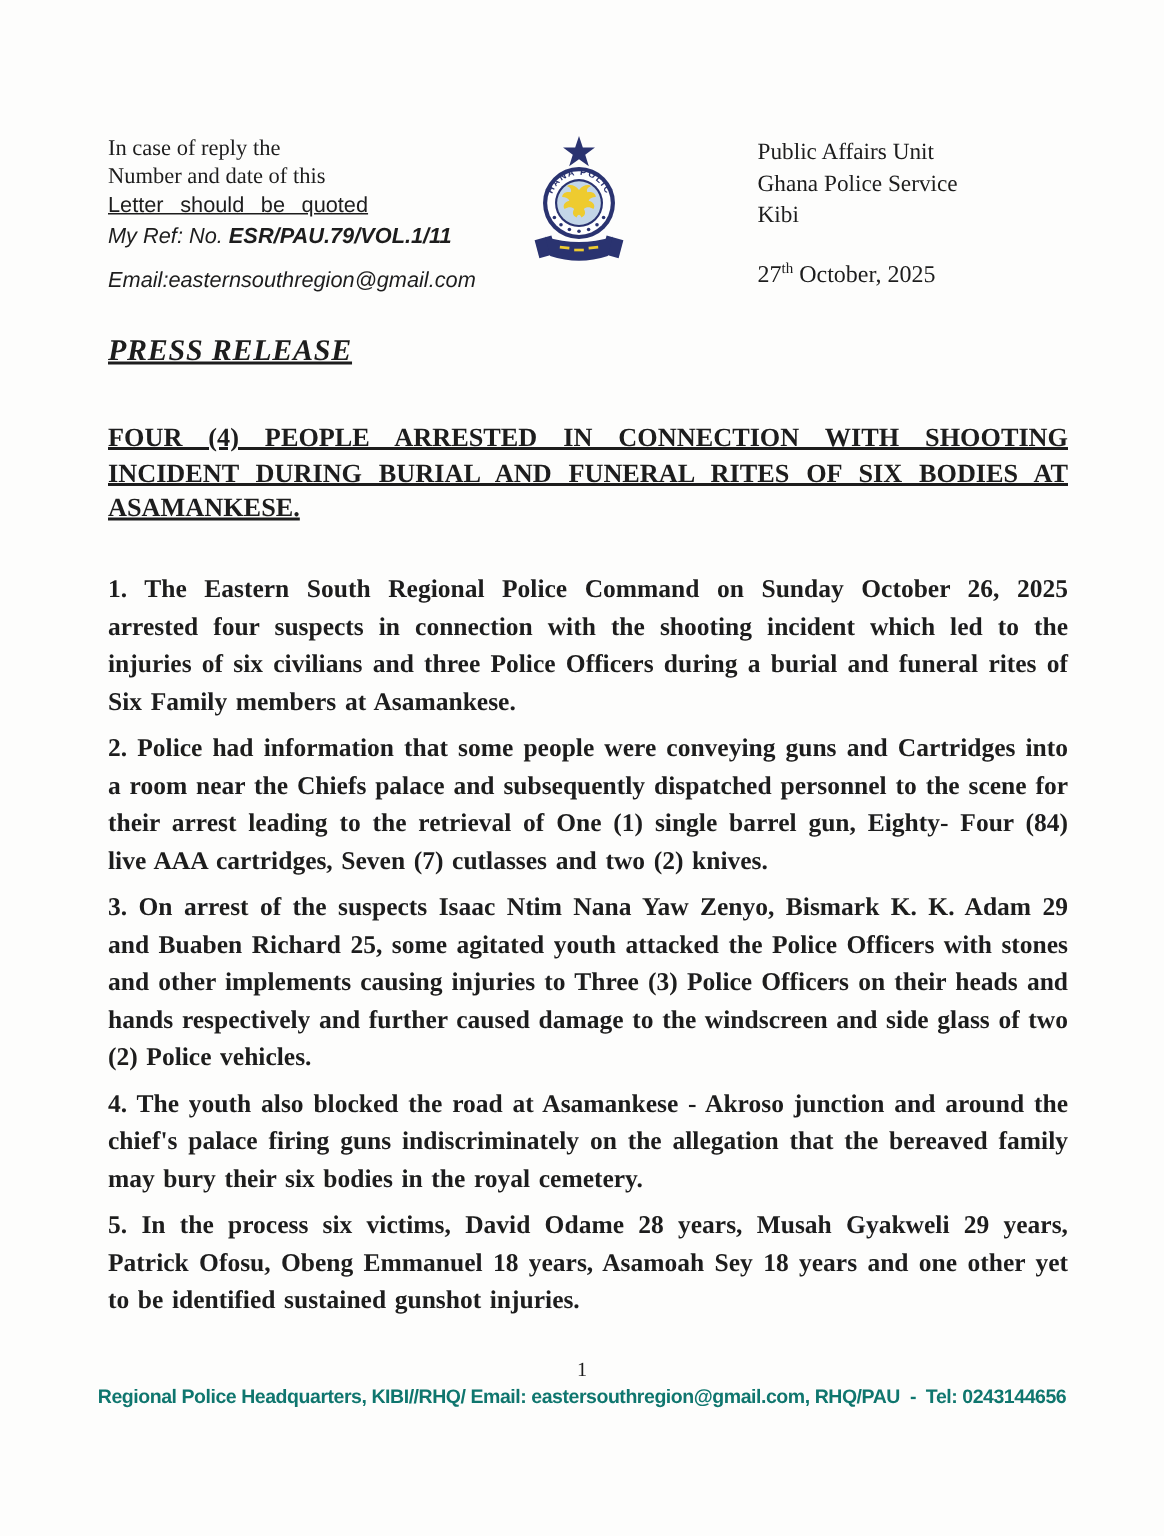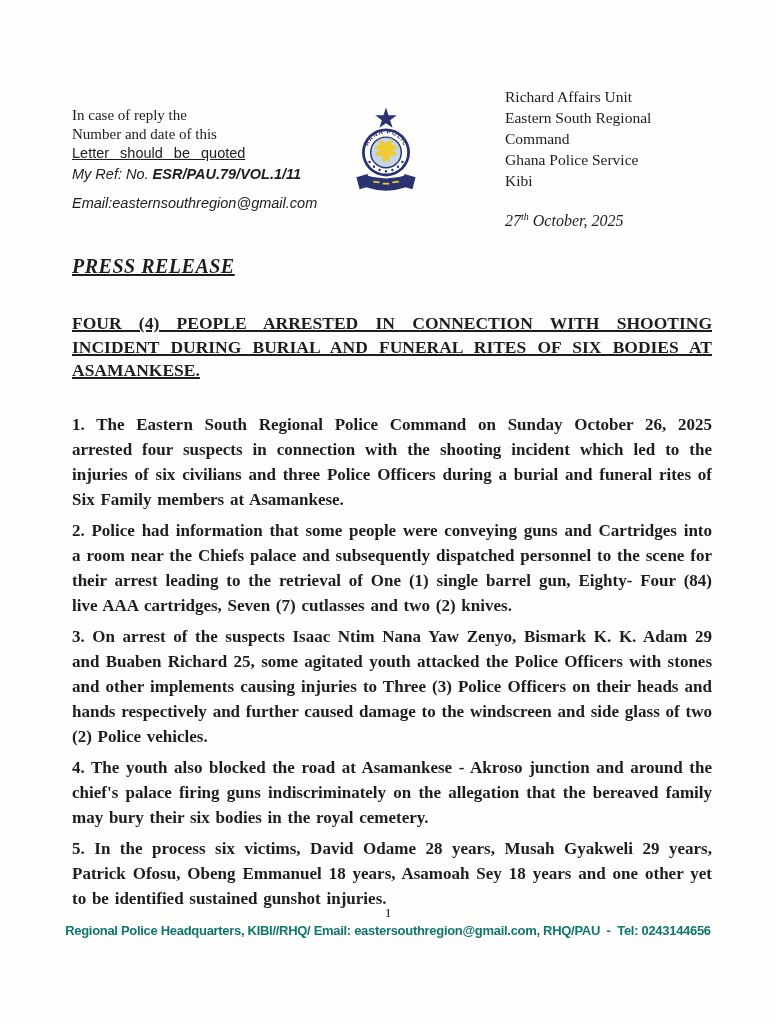--- a/index.html
+++ b/index.html
@@ -31,21 +31,21 @@
   }
   .ref-value { font-weight:bold; }
   .email-line {
     font-family:"Liberation Sans","DejaVu Sans",sans-serif;
     font-style:italic; font-size:14.5px; line-height:18px; margin-top:10px;
   }
 
   .h-logo { width:80px; flex:none; margin-left:12px; margin-top:-6px; }
 
   .h-right { margin-left:79px; font-size:15.5px; line-height:21px; }
-  .date-line { margin-top:15px; font-size:16px;font-style:italic; }
+  .date-line { margin-top:15px; font-size:16px; }
   .date-line sup { font-size:10px; }
 
   
   .pr-title {
     margin-top:24px;
     font-size:20px; font-weight:bold; font-style:italic;
     letter-spacing:0.5px;
     text-decoration:underline;
     text-decoration-thickness:2px;
     display:inline-block;
@@ -136,22 +136,21 @@
         <path d="M13,88 L27,84 L31,99 L17,103 Z" fill="#2a3370"></path>
         <path d="M87,88 L73,84 L69,99 L83,103 Z" fill="#2a3370"></path>
         <path d="M22,85 Q50,94 78,85 L74,101 Q50,109 26,101 Z" fill="#2a3370"></path>
         <rect x="34" y="93" width="8" height="2.2" fill="#eecb2f" transform="rotate(6 38 94)"></rect>
         <rect x="46" y="95" width="8" height="2.2" fill="#eecb2f"></rect>
         <rect x="58" y="93" width="8" height="2.2" fill="#eecb2f" transform="rotate(-6 62 94)"></rect>
       </svg>
     </div>
 
     <div class="h-right">
-      <div>Richard Affairs Unit</div>
-      <div>Eastern South Regional Command</div>
+      <div>Public Affairs Unit</div>
       <div>Ghana Police Service</div>
       <div>Kibi</div>
       <div class="date-line"><span>27</span><sup>th</sup><span> October, 2025</span></div>
     </div>
 
   </div>
 
   <div>
     <span class="pr-title">PRESS RELEASE</span>
   </div>

